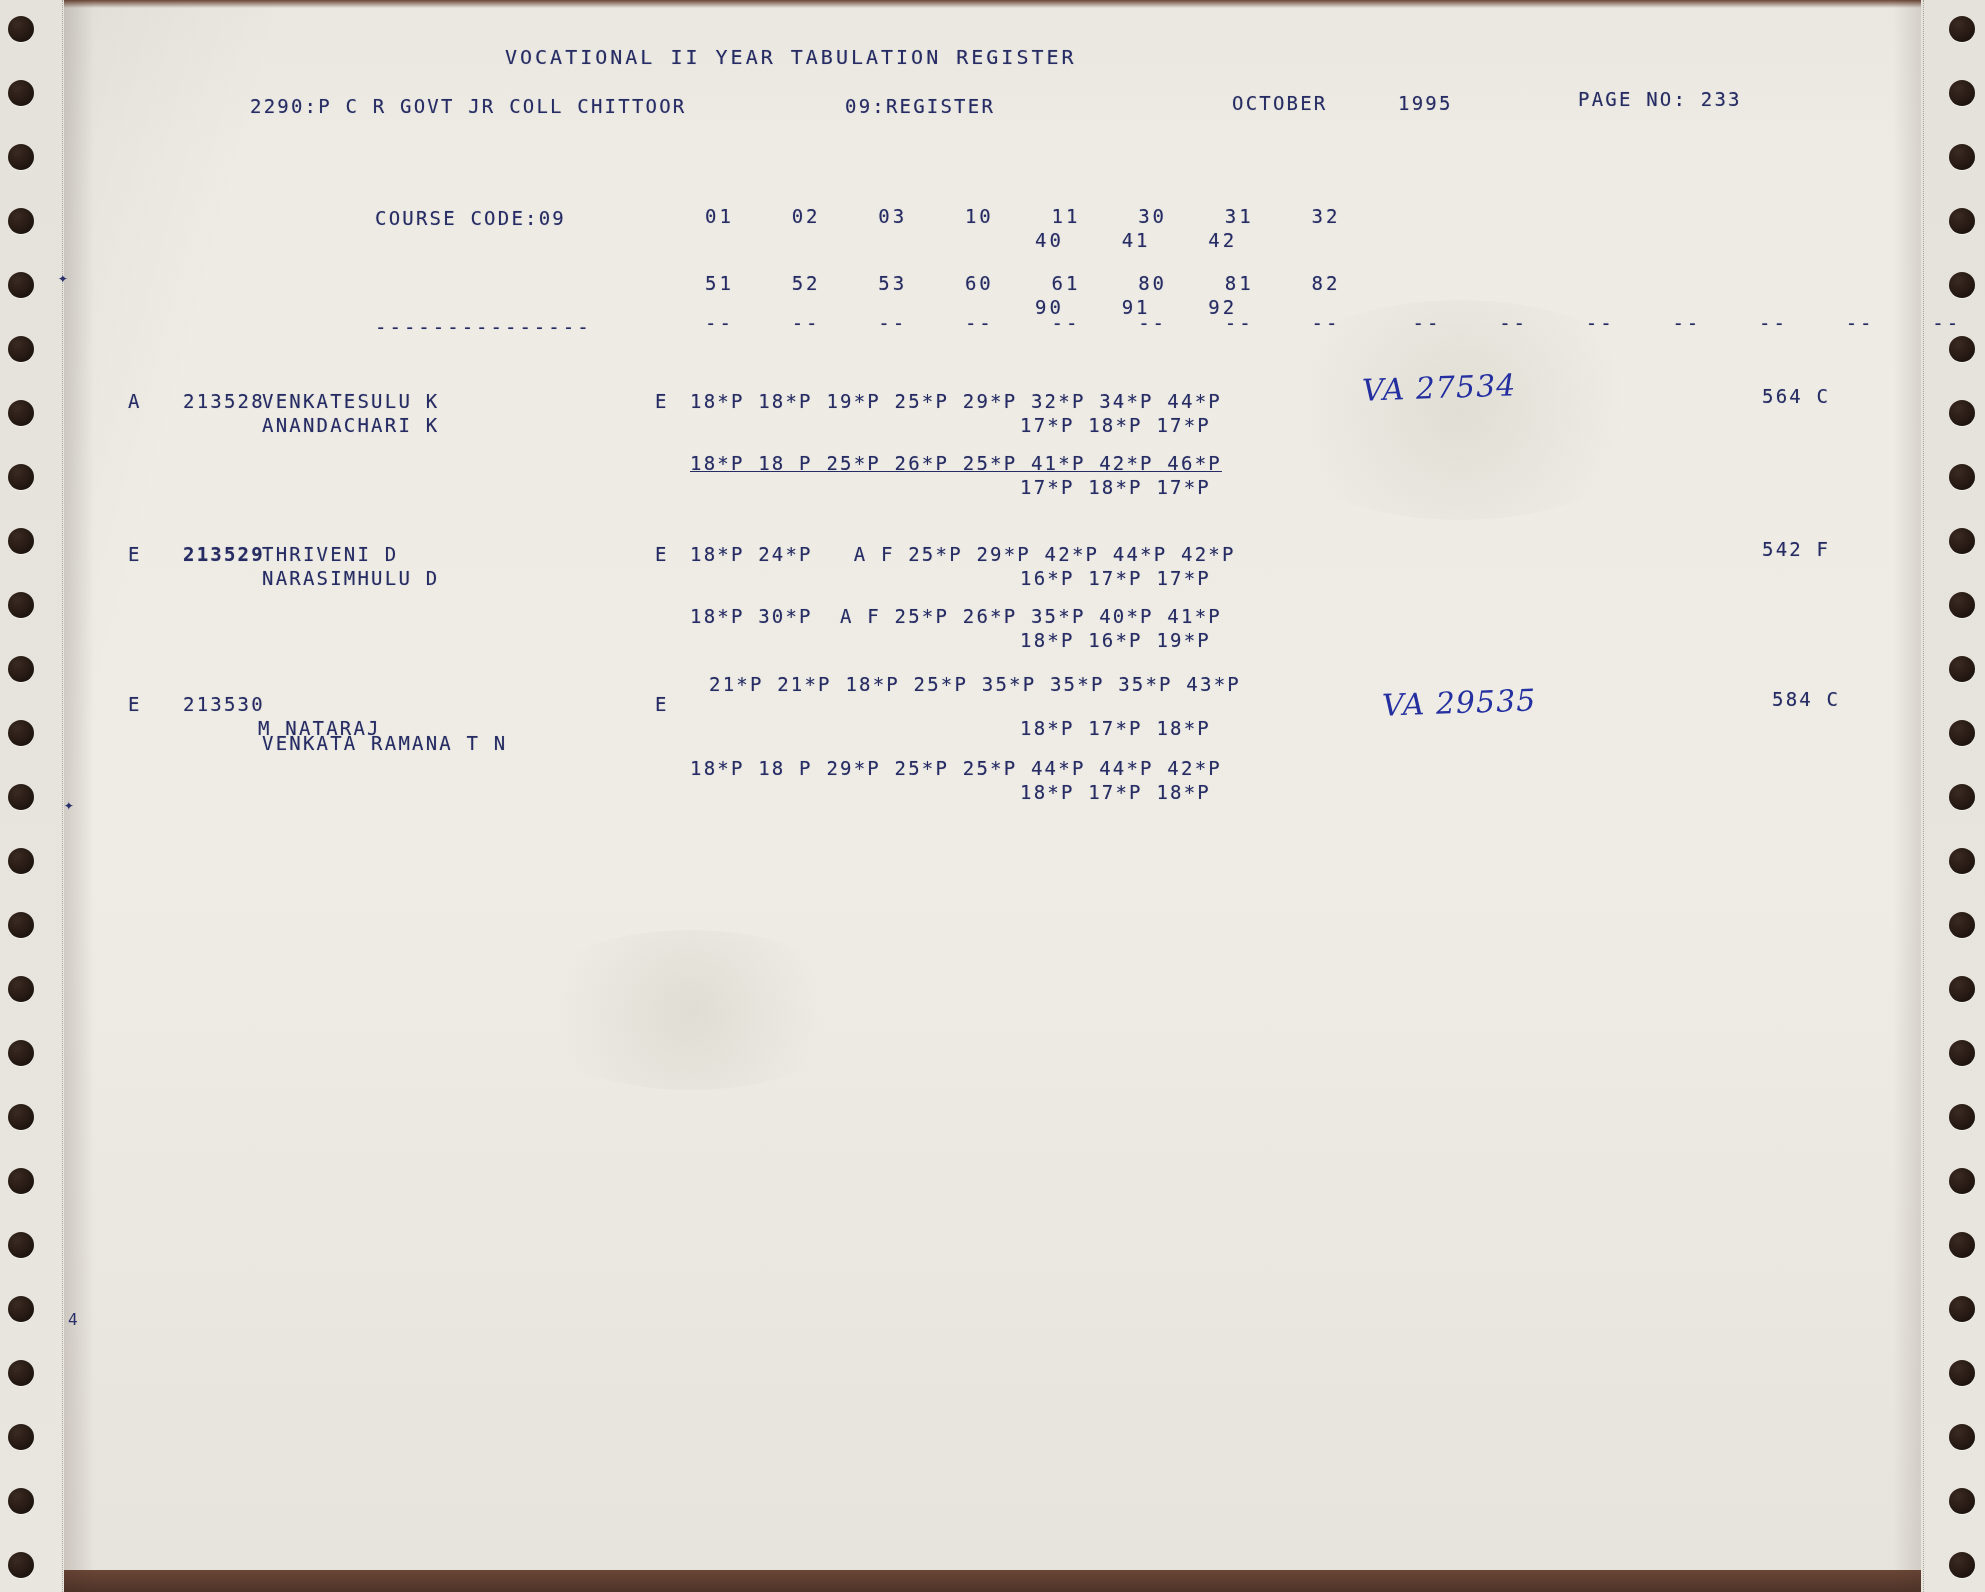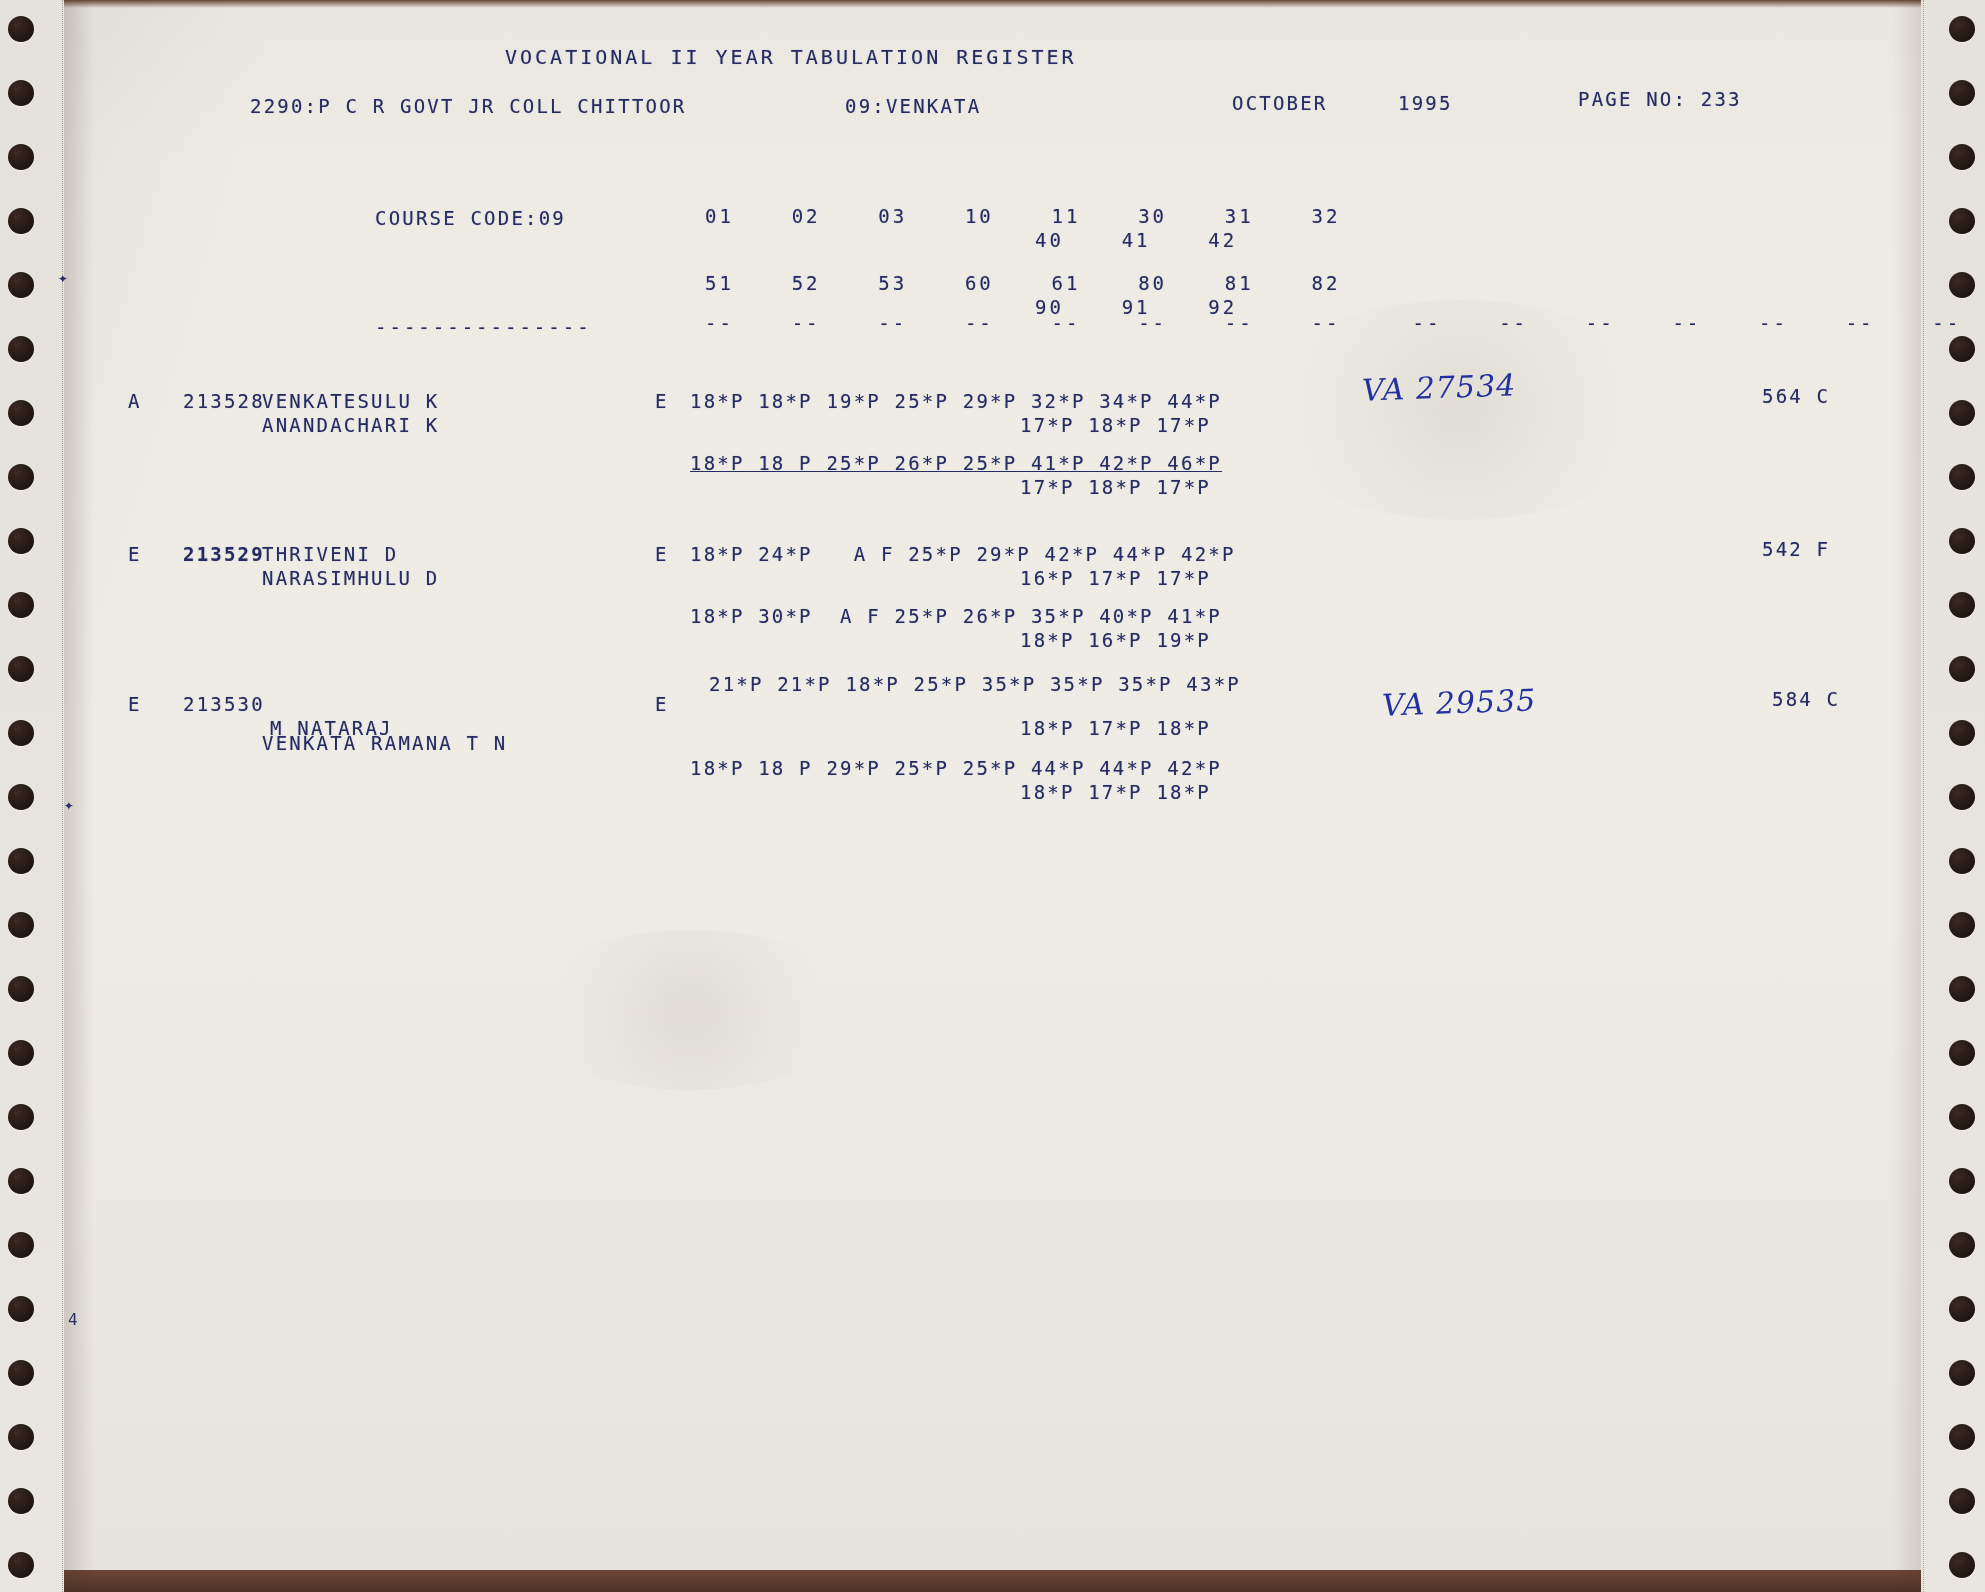--- a/index.html
+++ b/index.html
@@ -167,21 +167,21 @@
 <div class="hole" style="right:10px;top:1552px"></div>
 
 <div class="blotch" style="left:520px;top:930px;width:340px;height:160px"></div>
 <div class="blotch" style="left:1250px;top:300px;width:420px;height:220px"></div>
 
 <div class="page">
 
   <div class="ln" style="left:505px;top:45px;font-size:20px;letter-spacing:3px;">VOCATIONAL II YEAR TABULATION REGISTER</div>
 
   <div class="ln" style="left:250px;top:95px;">2290:P C R GOVT JR COLL CHITTOOR</div>
-  <div class="ln" style="left:845px;top:95px;">09:VENKATA</div>
+  <div class="ln" style="left:845px;top:95px;">09:REGISTER</div>
   <div class="ln" style="left:1232px;top:92px;">OCTOBER</div>
   <div class="ln" style="left:1398px;top:92px;">1995</div>
   <div class="ln" style="left:1578px;top:88px;">PAGE NO: 233</div>
 
   <div class="ln" style="left:375px;top:207px;">COURSE CODE:09</div>
   <div class="ln" style="left:705px;top:205px;letter-spacing:3px;">01    02    03    10    11    30    31    32</div>
   <div class="ln" style="left:1035px;top:229px;letter-spacing:3px;">40    41    42</div>
 
   <div class="ln" style="left:705px;top:272px;letter-spacing:3px;">51    52    53    60    61    80    81    82</div>
   <div class="ln" style="left:1035px;top:296px;letter-spacing:3px;">90    91    92</div>
@@ -208,21 +208,21 @@
   <div class="ln" style="left:655px;top:543px;">E</div>
   <div class="ln" style="left:690px;top:543px;">18*P 24*P   A F 25*P 29*P 42*P 44*P 42*P</div>
   <div class="ln" style="left:1020px;top:567px;">16*P 17*P 17*P</div>
   <div class="ln" style="left:690px;top:605px;">18*P 30*P  A F 25*P 26*P 35*P 40*P 41*P</div>
   <div class="ln" style="left:1020px;top:629px;">18*P 16*P 19*P</div>
   <div class="ln" style="left:1762px;top:538px;">542 F</div>
 
   <div class="ln" style="left:128px;top:693px;">E</div>
   <div class="ln" style="left:183px;top:693px;">213530</div>
   <div class="ln" style="left:262px;top:693px;margin-top:39px;">VENKATA RAMANA T N</div>
-  <div class="ln" style="left:270px;top:717px;">M NATARAJ</div>
+  <div class="ln" style="left:258px;top:717px;">M NATARAJ</div>
   <div class="ln" style="left:655px;top:693px;">E</div>
   <div class="ln" style="left:690px;top:673px;margin-left:19px;">21*P 21*P 18*P 25*P 35*P 35*P 35*P 43*P</div>
   <div class="ln" style="left:1020px;top:717px;">18*P 17*P 18*P</div>
   <div class="ln" style="left:690px;top:757px;">18*P 18 P 29*P 25*P 25*P 44*P 44*P 42*P</div>
   <div class="ln" style="left:1020px;top:781px;">18*P 17*P 18*P</div>
   <div class="hand" style="left:1382px;top:685px;">VA 29535</div>
   <div class="ln" style="left:1762px;top:688px;margin-left:10px;">584 C</div>
 
   <div class="mark" style="left:58px;top:268px;">✦</div>
   <div class="mark" style="left:64px;top:795px;">✦</div>

